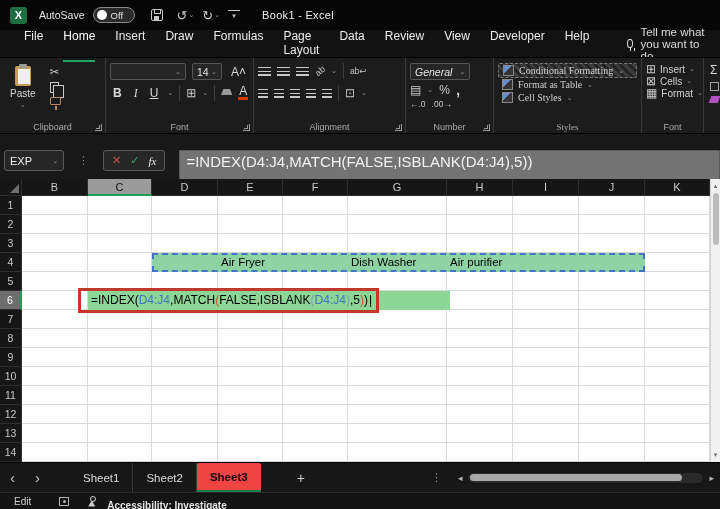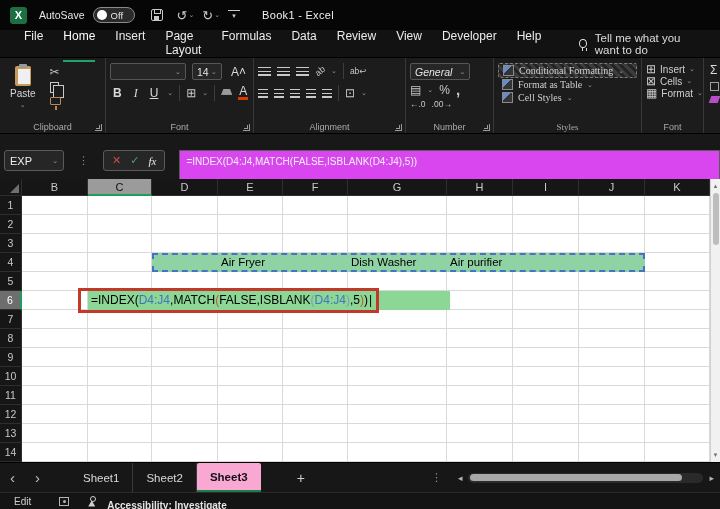--- a/index.html
+++ b/index.html
@@ -97,21 +97,21 @@
   .filldown-ic { width:9px; height:9px; border:1px solid #a0a0a0; }
 
   
   .fbar { height:46px; background:#181818; display:flex; align-items:flex-start; padding:16px 0 4px 4px; gap:14px; flex:none; border-top:1px solid #000; }
   .namebox { width:60px; height:21px; background:#262626; border:1px solid #5a5a5a; border-radius:3px; display:flex; align-items:center; justify-content:space-between; padding:0 5px; font-size:11px; color:#f0f0f0; }
   .fdots { color:#8a8a8a; font-size:11px; padding-top:4px; }
   .fbtns { height:21px; background:#262626; border:1px solid #5a5a5a; border-radius:3px; display:flex; align-items:center; gap:9px; padding:0 8px; }
   .fx-cancel { color:#c75050; font-size:11px; }
   .fx-enter { color:#4fa36a; font-size:11px; }
   .fx-ic { color:#e8e8e8; font-size:11px; font-style:italic; font-family:"Liberation Serif",serif; }
-  .ffield { flex:1; height:38px; background:#d946ef; border:1px solid #5a5a5a; border-left:1px solid #5a5a5a; font-size:10px; color:#f2f2f2; padding:2px 6px; line-height:17px; white-space:nowrap; overflow:hidden; }
+  .ffield { flex:1; height:38px; background:#737373; border:1px solid #5a5a5a; border-left:1px solid #5a5a5a; font-size:15px; color:#f2f2f2; padding:2px 6px; line-height:17px; white-space:nowrap; overflow:hidden; }
 
   
   .sheet { height:283px; position:relative; background:#fff; flex:none; }
   .col-headers { display:flex; height:17px; }
   .corner { width:22px; height:17px; background:#161616; position:relative; border-right:1px solid #2e2e2e; border-bottom:1px solid #2e2e2e; }
   .corner::after { content:""; position:absolute; right:2px; bottom:2px; border-left:9px solid transparent; border-bottom:9px solid #6f6f6f; }
   .chdr { height:17px; background:#161616; color:#c8c8c8; font-size:11px; display:flex; align-items:center; justify-content:center; border-right:1px solid #2e2e2e; border-bottom:1px solid #2e2e2e; }
   .chdr.sel { background:#9b9b9b; color:#111; border-bottom:2px solid #1e9e5a; }
   .grow { display:flex; height:19px; }
   .rhdr { width:22px; background:#161616; color:#c8c8c8; font-size:10.5px; display:flex; align-items:center; justify-content:center; border-right:1px solid #2e2e2e; border-bottom:1px solid #2e2e2e; flex:none; }
@@ -129,21 +129,21 @@
   .v-scroll { position:absolute; top:0; right:0; width:10px; height:283px; background:#f1f1f1; border-left:1px solid #d0d0d0; display:flex; flex-direction:column; align-items:center; z-index:8; }
   .v-arrow { font-size:7px; color:#707070; height:14px; line-height:14px; }
   .v-thumb { width:6px; height:52px; background:#bdbdbd; border-radius:3px; }
   .v-spacer { flex:1; }
 
   
   .tabbar { height:30px; background:#171717; display:flex; align-items:center; flex:none; border-top:1px solid #000; position:relative; }
   .nav-arrow { color:#c0c0c0; font-size:15px; padding:0 10px; }
   .sheet-tabs { display:flex; align-items:stretch; height:100%; margin-left:20px; }
   .stab { font-size:11.5px; color:#d9d9d9; padding:0 13px; display:flex; align-items:center; border-right:1px solid #3a3a3a; }
-  .stab.active { background:#f9a8d4; color:#111; font-weight:bold; border-bottom:2px solid #1a7f4b; border-right:none; border-radius:2px 2px 0 0; }
+  .stab.active { background:#ef4444; color:#111; font-weight:bold; border-bottom:2px solid #1a7f4b; border-right:none; border-radius:2px 2px 0 0; }
   .addsheet { color:#cfcfcf; font-size:14px; padding:0 8px; margin-left:28px; }
   .hscroll { position:absolute; right:6px; display:flex; align-items:center; gap:6px; }
   .hs-dots { color:#9a9a9a; font-size:11px; margin-right:10px; }
   .hs-arrow { color:#b5b5b5; font-size:9px; }
   .hs-track { width:235px; height:10px; background:#2a2a2a; border-radius:5px; display:flex; align-items:center; padding:0 2px; }
   .hs-thumb { width:212px; height:7px; background:#a8a8a8; border-radius:4px; }
 
   
   .statusbar { height:17px; background:#141414; display:flex; align-items:center; gap:10px; padding:0 14px; flex:none; border-top:1px solid #2a2a2a; }
   .status-mode { font-size:10px; color:#cfcfcf; }
@@ -177,22 +177,23 @@
       </button>
     <span class="qat-custom">▾</span>
     <span class="doc-title">Book1 - Excel</span>
   </div>
 
   <div class="menubar">
     <div id="menuTabs" style="display:flex;">
         <div class="menu-tab">File</div>
         <div class="menu-tab active">Home</div>
         <div class="menu-tab">Insert</div>
+        <div class="menu-tab">Draw</div>
+        <div class="menu-tab">Formulas</div>
         <div class="menu-tab">Page Layout</div>
-        <div class="menu-tab">Formulas</div>
         <div class="menu-tab">Data</div>
         <div class="menu-tab">Review</div>
         <div class="menu-tab">View</div>
         <div class="menu-tab">Developer</div>
         <div class="menu-tab">Help</div>
       </div>
     <div class="tellme">
       <span class="bulb"></span>
       <span class="tellme-txt">Tell me what you want to do</span>
     </div>

